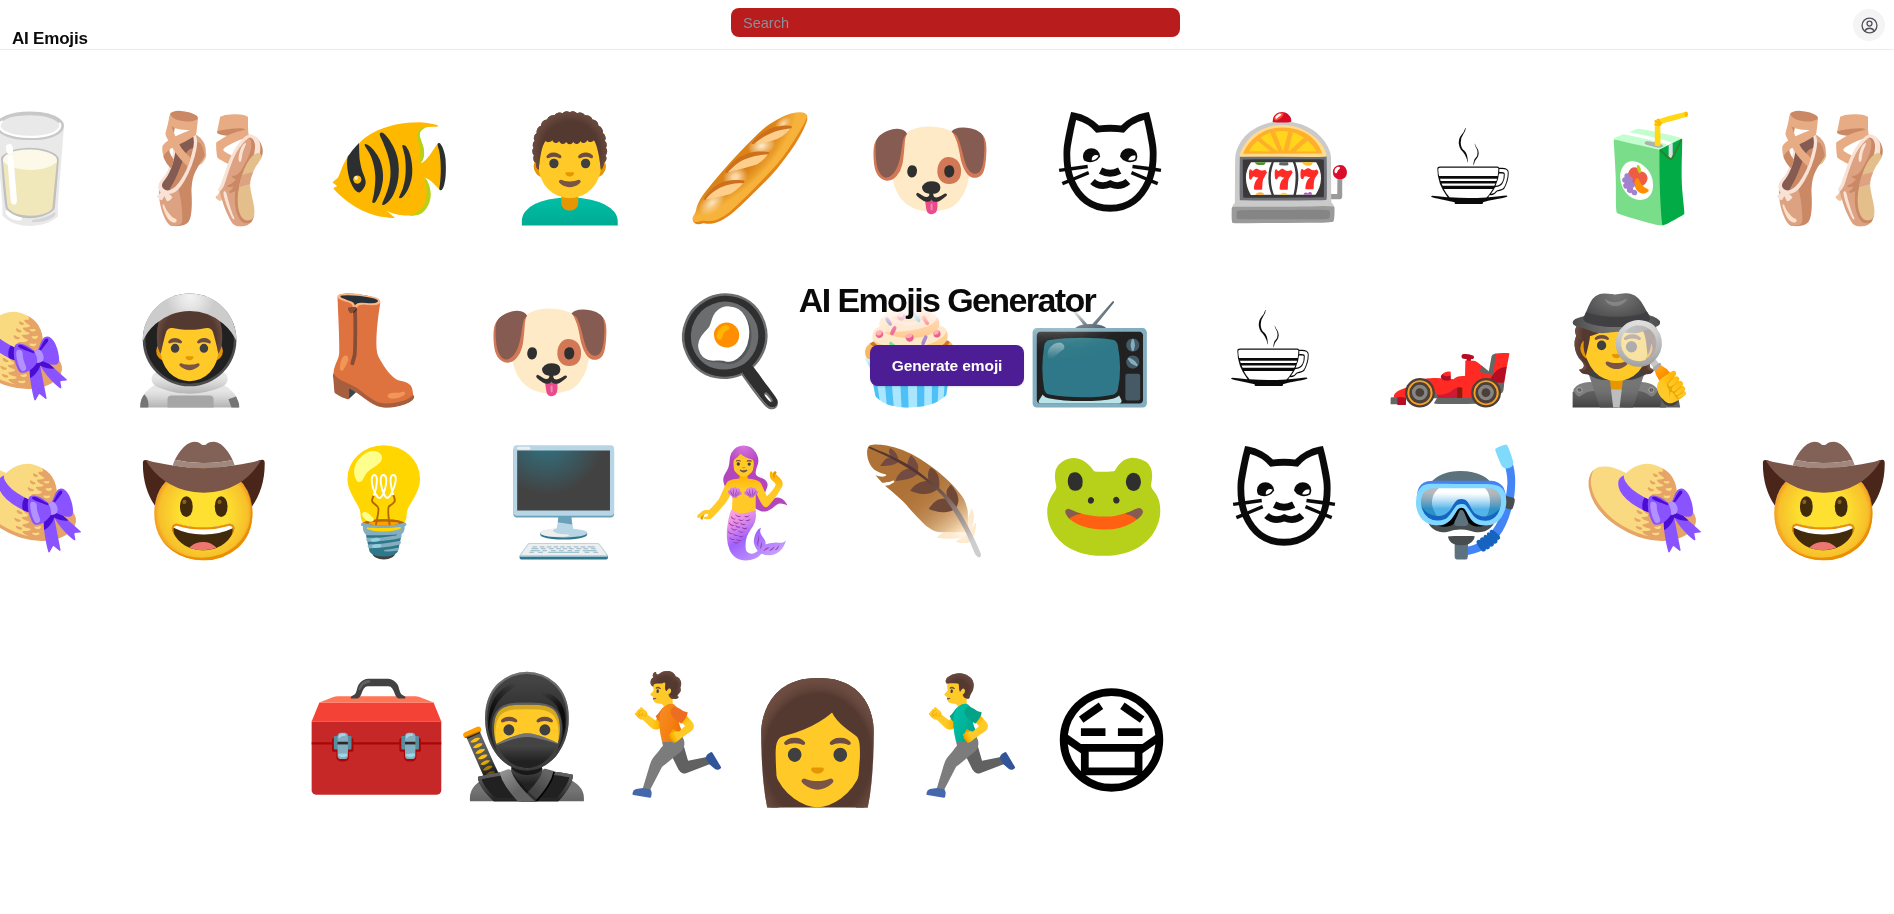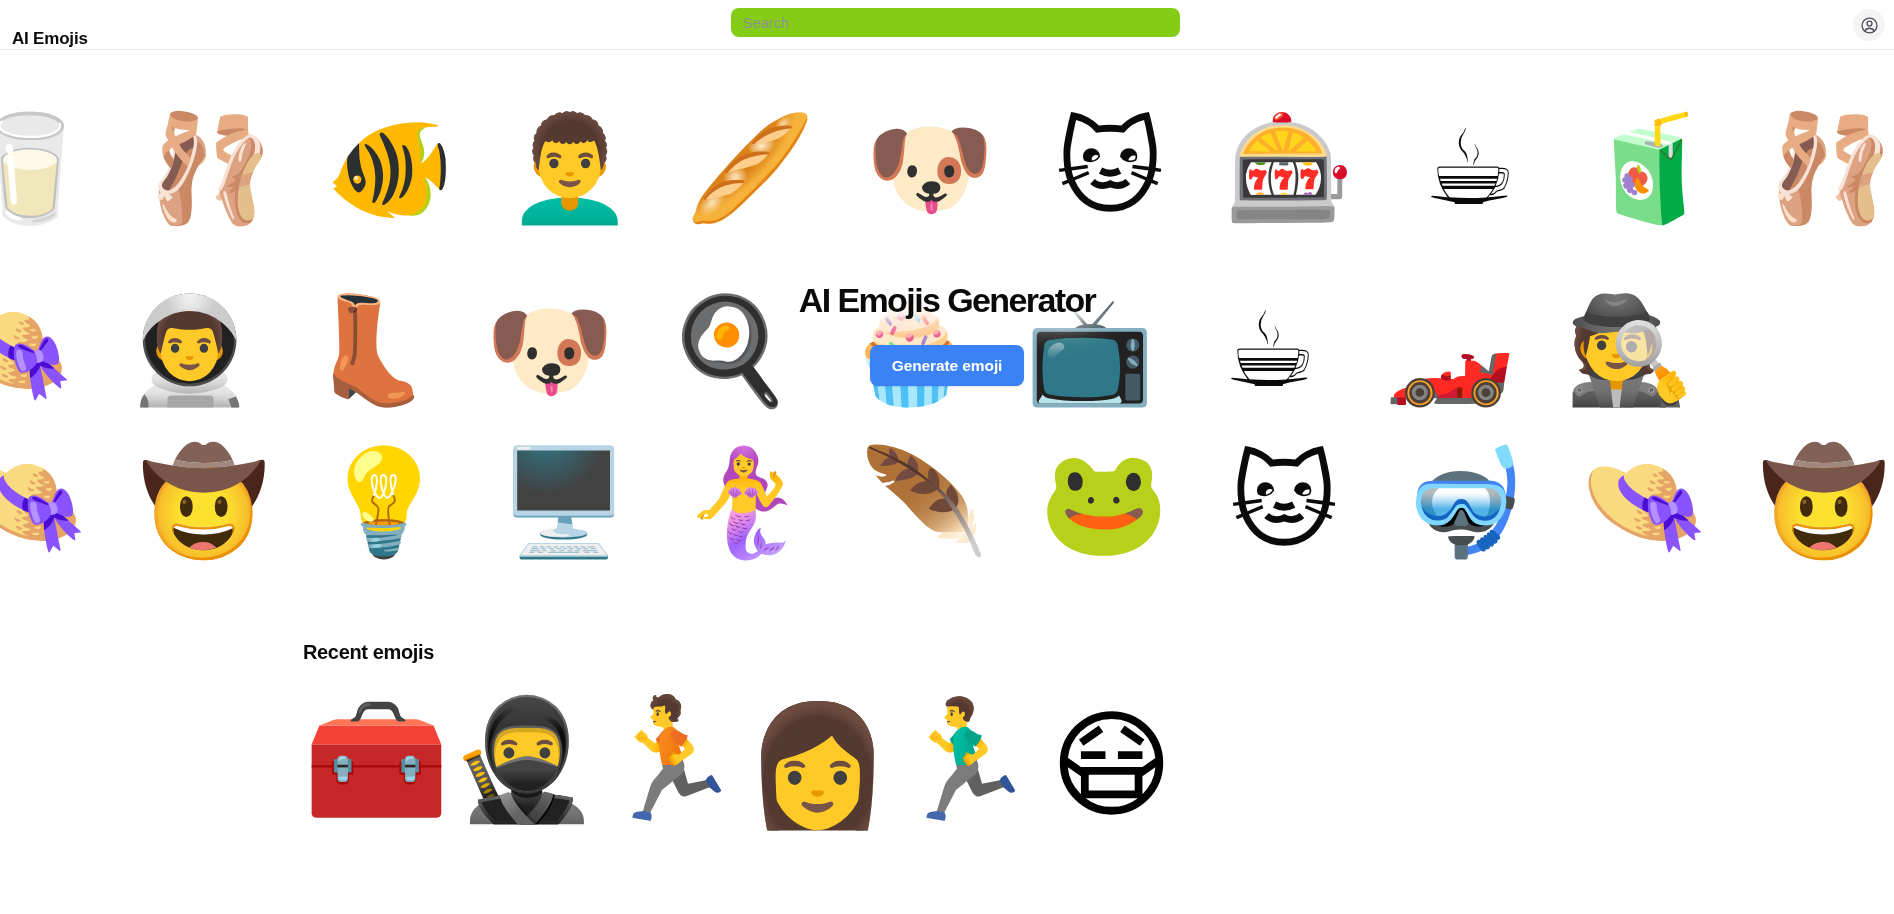--- a/index.html
+++ b/index.html
@@ -43,21 +43,21 @@
     top: 8px;
     width: 449px;
   }
 
   .search-input {
     width: 100%;
     height: 29px;
     border: none;
     outline: none;
     border-radius: 8px;
-    background: #84cc16;
+    background: #b91c1c;
     font-family: "Liberation Sans", sans-serif;
     font-size: 14.5px;
     color: #0a0a0a;
     padding: 0 12px;
   }
   .search-input::placeholder { color: #8a8f98; }
 
   .account-btn {
     position: absolute;
     right: 9px;
@@ -144,21 +144,21 @@
        0 0 22px #fff, 0 0 22px #fff, 0 0 34px #fff,
        0 0 34px #fff;
   }
 
   .generate-btn {
     margin-top: 27px;
     height: 41px;
     padding: 0 22px;
     border: none;
     border-radius: 8px;
-    background: #3b82f6;
+    background: #4c1d95;
     color: #ffffff;
     font-family: "Liberation Sans", sans-serif;
     font-size: 15.5px;
     font-weight: 700;
     letter-spacing: -0.1px;
     cursor: pointer;
     box-shadow: 0 1px 2px rgba(0,0,0,0.12);
   }
 
   
@@ -270,21 +270,20 @@
     </div>
   </div>
 
   <div class="hero-center">
     <h1 class="hero-title">AI Emojis Generator</h1>
     <button class="generate-btn">Generate emoji</button>
   </div>
 </section>
 
 <section class="recent">
-  <h2 class="recent-title">Recent emojis</h2>
 
   <div class="recent-grid">
     <button class="recent-item">
       <span class="glyph">🧰</span>
     </button>
     <button class="recent-item">
       <span class="glyph">🥷</span>
     </button>
     <button class="recent-item">
       <span class="glyph">🏃</span>

